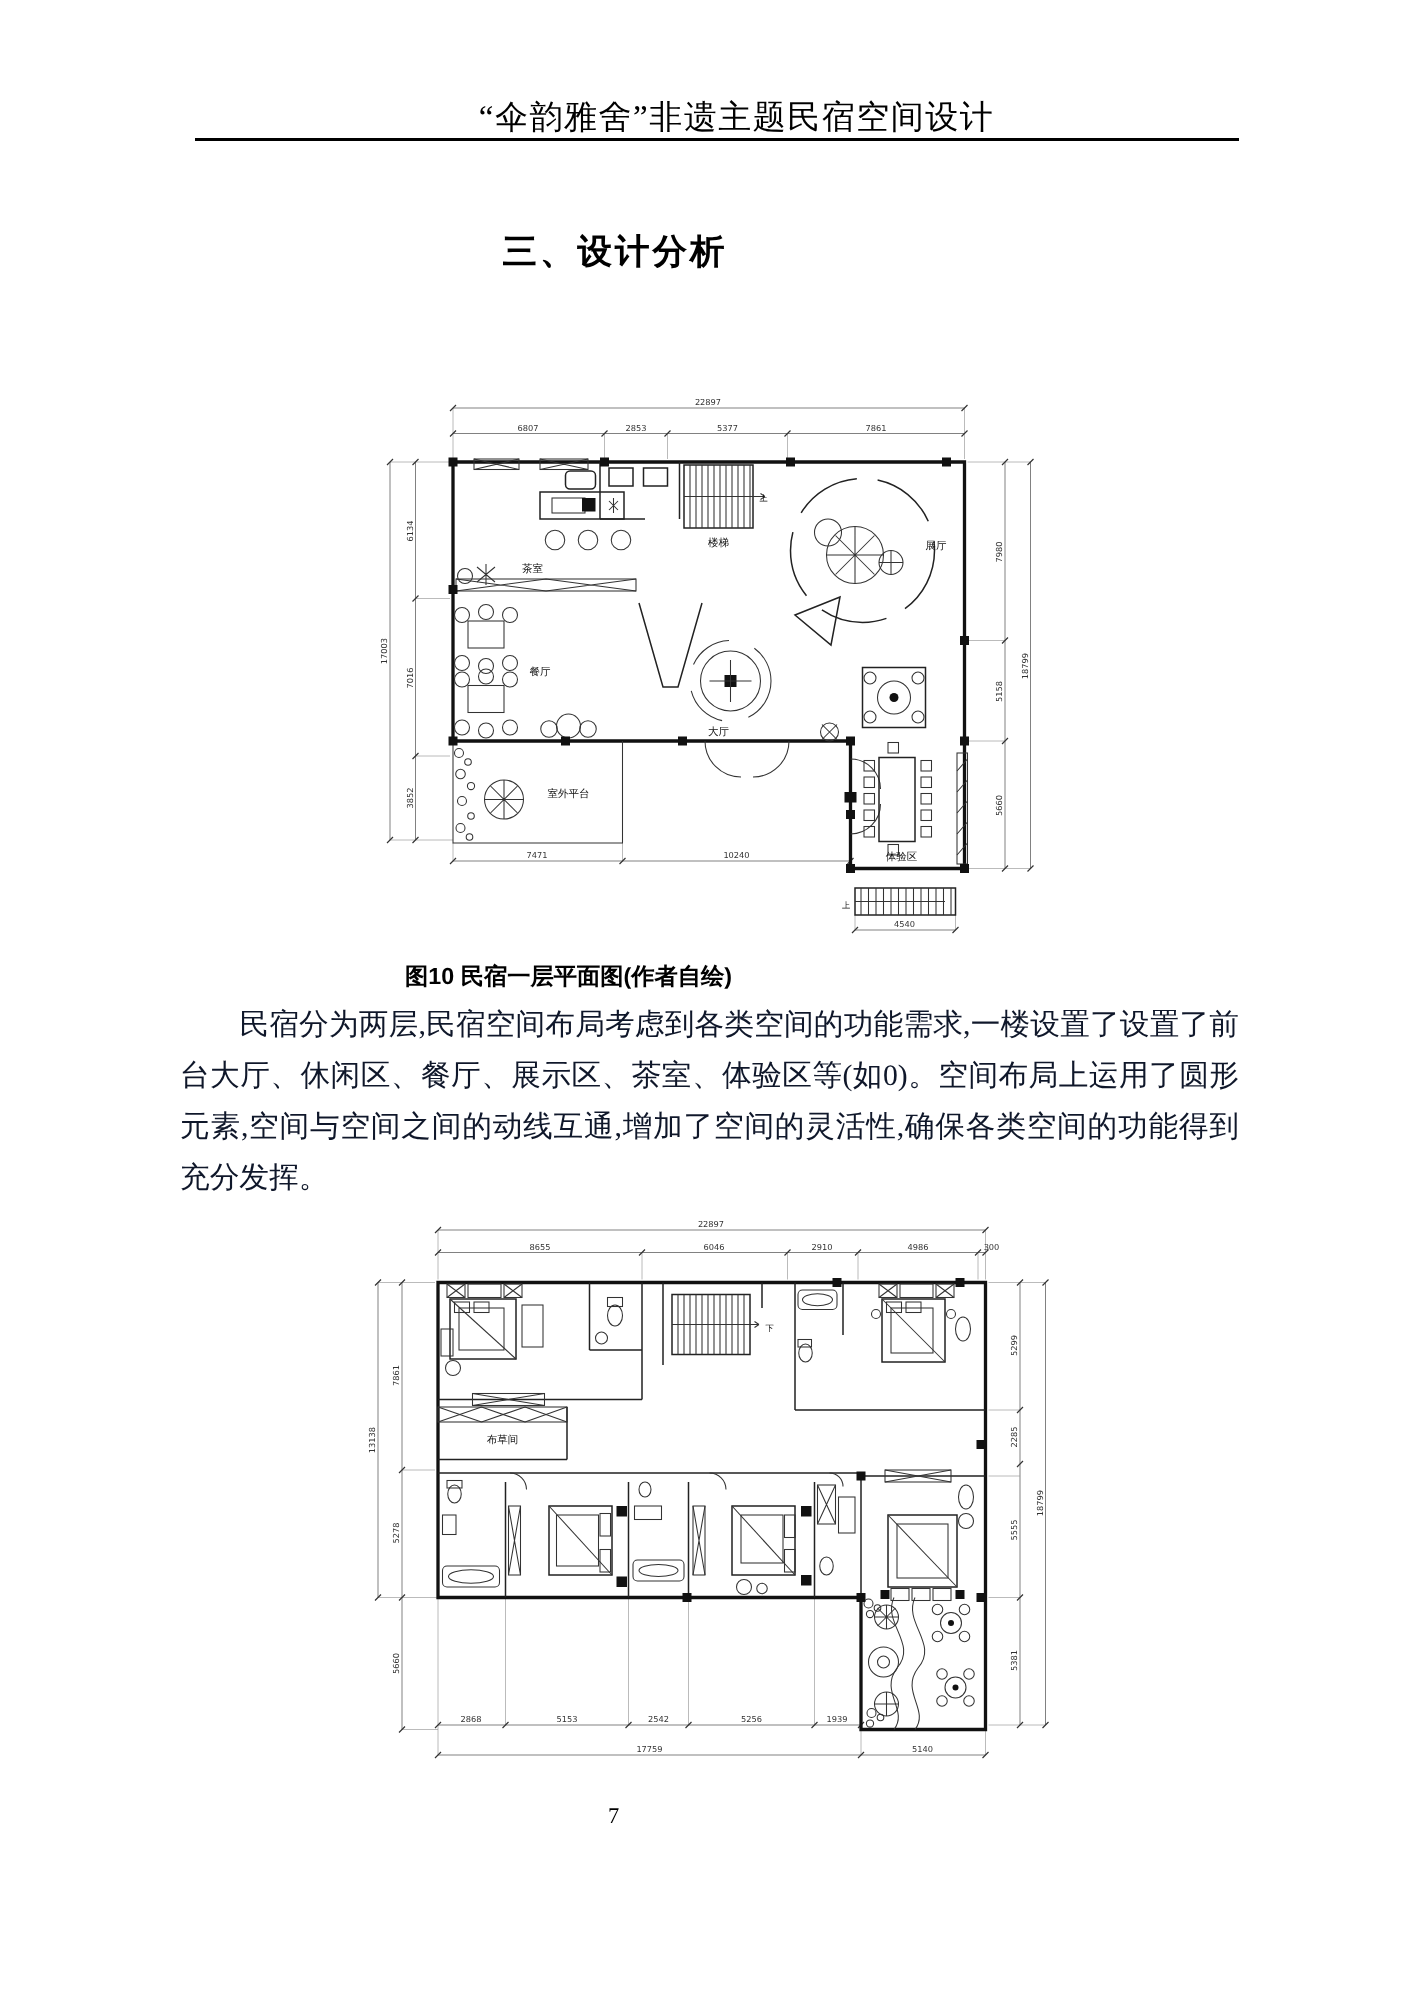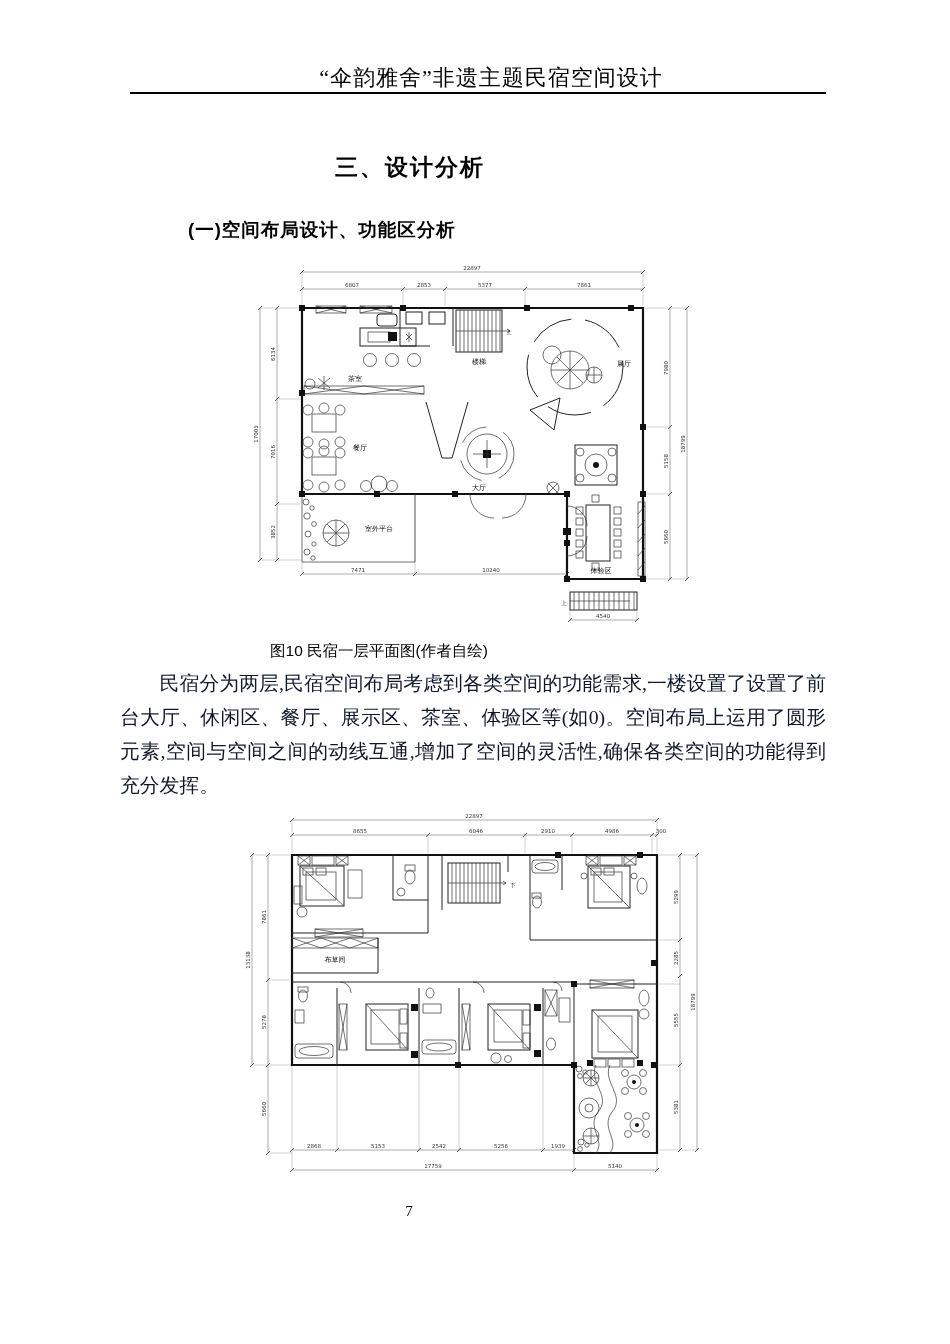--- a/index.html
+++ b/index.html
@@ -11,21 +11,21 @@
        border-top:2px solid #000;}
   .h1{position:absolute;top:152px;left:410px;transform:translateX(-50%);
       font-family:Liberation Mono, monospace;font-weight:bold;
       font-size:23px;white-space:nowrap;letter-spacing:2px;}
   .h2{position:absolute;top:217px;left:188px;
       font-family:"Liberation Sans","DejaVu Sans",sans-serif;font-weight:bold;
       font-size:18.5px;white-space:nowrap;letter-spacing:1px;}
   .fig1{position:absolute;left:230px;top:262px;}
   .fig2{position:absolute;left:240px;top:812px;}
   .cap{position:absolute;top:641px;left:379px;transform:translateX(-50%);
-      font-family:"Liberation Sans","DejaVu Sans",sans-serif;font-weight:normal;
+      font-family:"Liberation Sans","DejaVu Sans",sans-serif;font-weight:bold;
       font-size:15.5px;white-space:nowrap;}
   .para{position:absolute;top:666px;left:120px;width:706px;font-size:19.8px;
       line-height:34px;text-align:justify;text-indent:2em;color:#0f172a;}
   .pageno{position:absolute;top:1203px;left:409px;transform:translateX(-50%);
       font-size:15px;}
   
   svg text{font-family:"DejaVu Sans","Liberation Sans",sans-serif;}
   .dim{font-size:5.5px;fill:#333;text-anchor:middle;}
   .room{font-size:7px;fill:#111;text-anchor:middle;}
   .rsm{font-size:5.5px;}
@@ -39,21 +39,20 @@
 </style>
 </head>
 <body>
 
 <div class="page">
 
   <div class="hdr">“伞韵雅舍”非遗主题民宿空间设计</div>
   <div class="hdr-rule"></div>
 
   <div class="h1">三、设计分析</div>
-  <div class="h2">(一)空间布局设计、功能区分析</div>
 
   <svg class="fig1" width="480" height="372" viewBox="0 0 480 372">
 
     <g>
       <path class="dl" d="M72,10 H413 M72,27 H413 M30,46 V298 M47,46 V298 M440,46 V317 M457,46 V317 M72,312 H337 M340,358 H407"></path>
       <path class="ext" d="M72,10 V44 M413,10 V44 M173,27 V44 M215,27 V44 M295,27 V44 M30,46 H70 M30,298 H72 M47,137 H70 M47,242 H70 M415,46 H457 M415,165 H440 M415,232 H440 M415,317 H457 M72,300 V312 M185,232 V312 M337,234 V312 M340,348 V358 M407,348 V358"></path>
       <path class="tick" d="M70,12 L74,8 M411,12 L415,8 M70,29 L74,25 M171,29 L175,25 M213,29 L217,25 M293,29 L297,25 M411,29 L415,25 M28,48 L32,44 M28,300 L32,296 M45,48 L49,44 M45,139 L49,135 M45,244 L49,240 M45,300 L49,296 M438,48 L442,44 M438,167 L442,163 M438,234 L442,230 M438,319 L442,315 M455,48 L459,44 M455,319 L459,315 M70,314 L74,310 M183,314 L187,310 M335,314 L339,310 M338,360 L342,356 M405,360 L409,356"></path>
       <text class="dim" x="242" y="8">22897</text>
       <text class="dim" x="122" y="25">6807</text>
       <text class="dim" x="194" y="25">2853</text>

